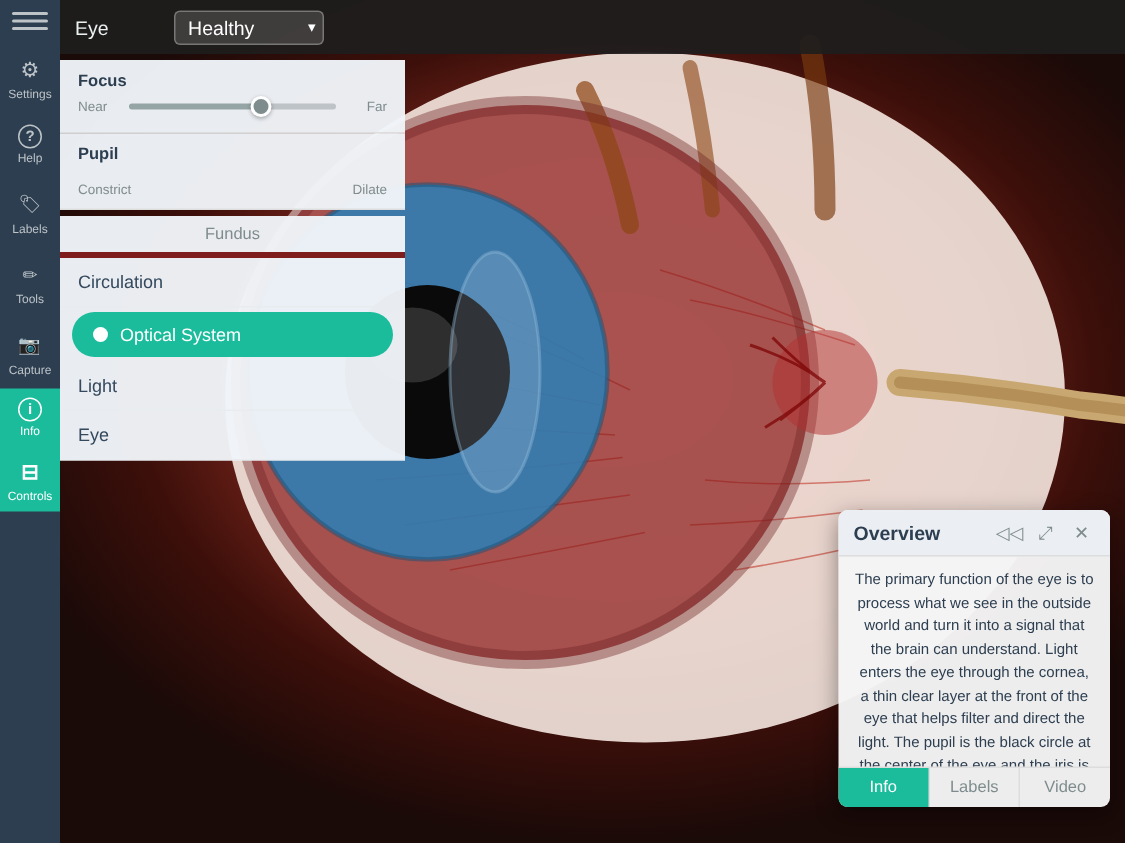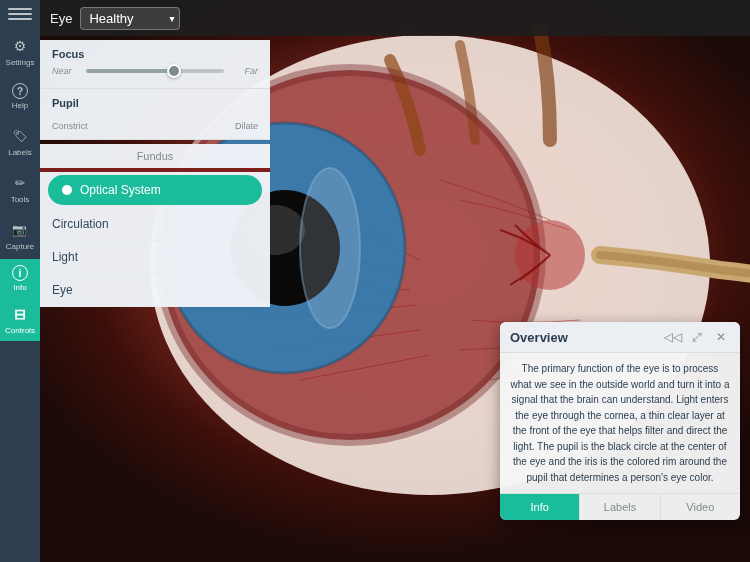--- a/index.html
+++ b/index.html
@@ -125,20 +125,21 @@
       border: 1px solid rgba(255,255,255,0.3);
       border-radius: 4px;
       color: white;
       font-size: 13px;
       padding: 3px 24px 3px 8px;
       appearance: none;
       -webkit-appearance: none;
       cursor: pointer;
       min-width: 100px;
       position: relative;
+      margin-left: 36px;
     }
 
     .select-wrapper {
       position: relative;
       display: inline-flex;
       align-items: center;
     }
 
     .select-chevron {
       position: absolute;
@@ -176,21 +177,20 @@
       display: flex;
       align-items: center;
       gap: 6px;
       margin-bottom: 4px;
     }
 
     .slider-label-sm {
       font-size: 9px;
       color: #7f8c8d;
       min-width: 28px;
-      font-style: italic;
     }
 
     .slider-label-sm.right {
       text-align: right;
     }
 
     input[type=range] {
       flex: 1;
       height: 4px;
       -webkit-appearance: none;
@@ -258,22 +258,22 @@
       border-radius: 50%;
       background: white;
       border: 1px solid rgba(255,255,255,0.6);
       flex-shrink: 0;
     }
 
     
     .overview-panel {
       position: absolute;
       right: 10px;
-      bottom: 42px;
-      width: 240px;
+      bottom: 24px;
+      width: 181px;
       background: rgba(245,245,245,0.97);
       border-radius: 6px;
       overflow: hidden;
       box-shadow: 0 4px 15px rgba(0,0,0,0.4);
       z-index: 20;
     }
 
     .overview-header {
       background: rgba(235,238,242,0.98);
       padding: 6px 10px;
@@ -476,27 +476,27 @@
     <div class="control-label">Pupil</div>
     <div class="pupil-buttons">
       <span>Constrict</span>
       <span>Dilate</span>
     </div>
   </div>
 
   <div class="list-section">
     <div class="list-header">Fundus</div>
 
+    <div class="list-item">
+      <span>Circulation</span>
+    </div>
+
     <div class="list-item active">
       <div class="list-item-dot"></div>
       <span>Optical System</span>
-    </div>
-
-    <div class="list-item">
-      <span>Circulation</span>
     </div>
 
     <div class="list-item">
       <span>Light</span>
     </div>
 
 
     <div class="list-item">
       <span>Eye</span>
     </div>

